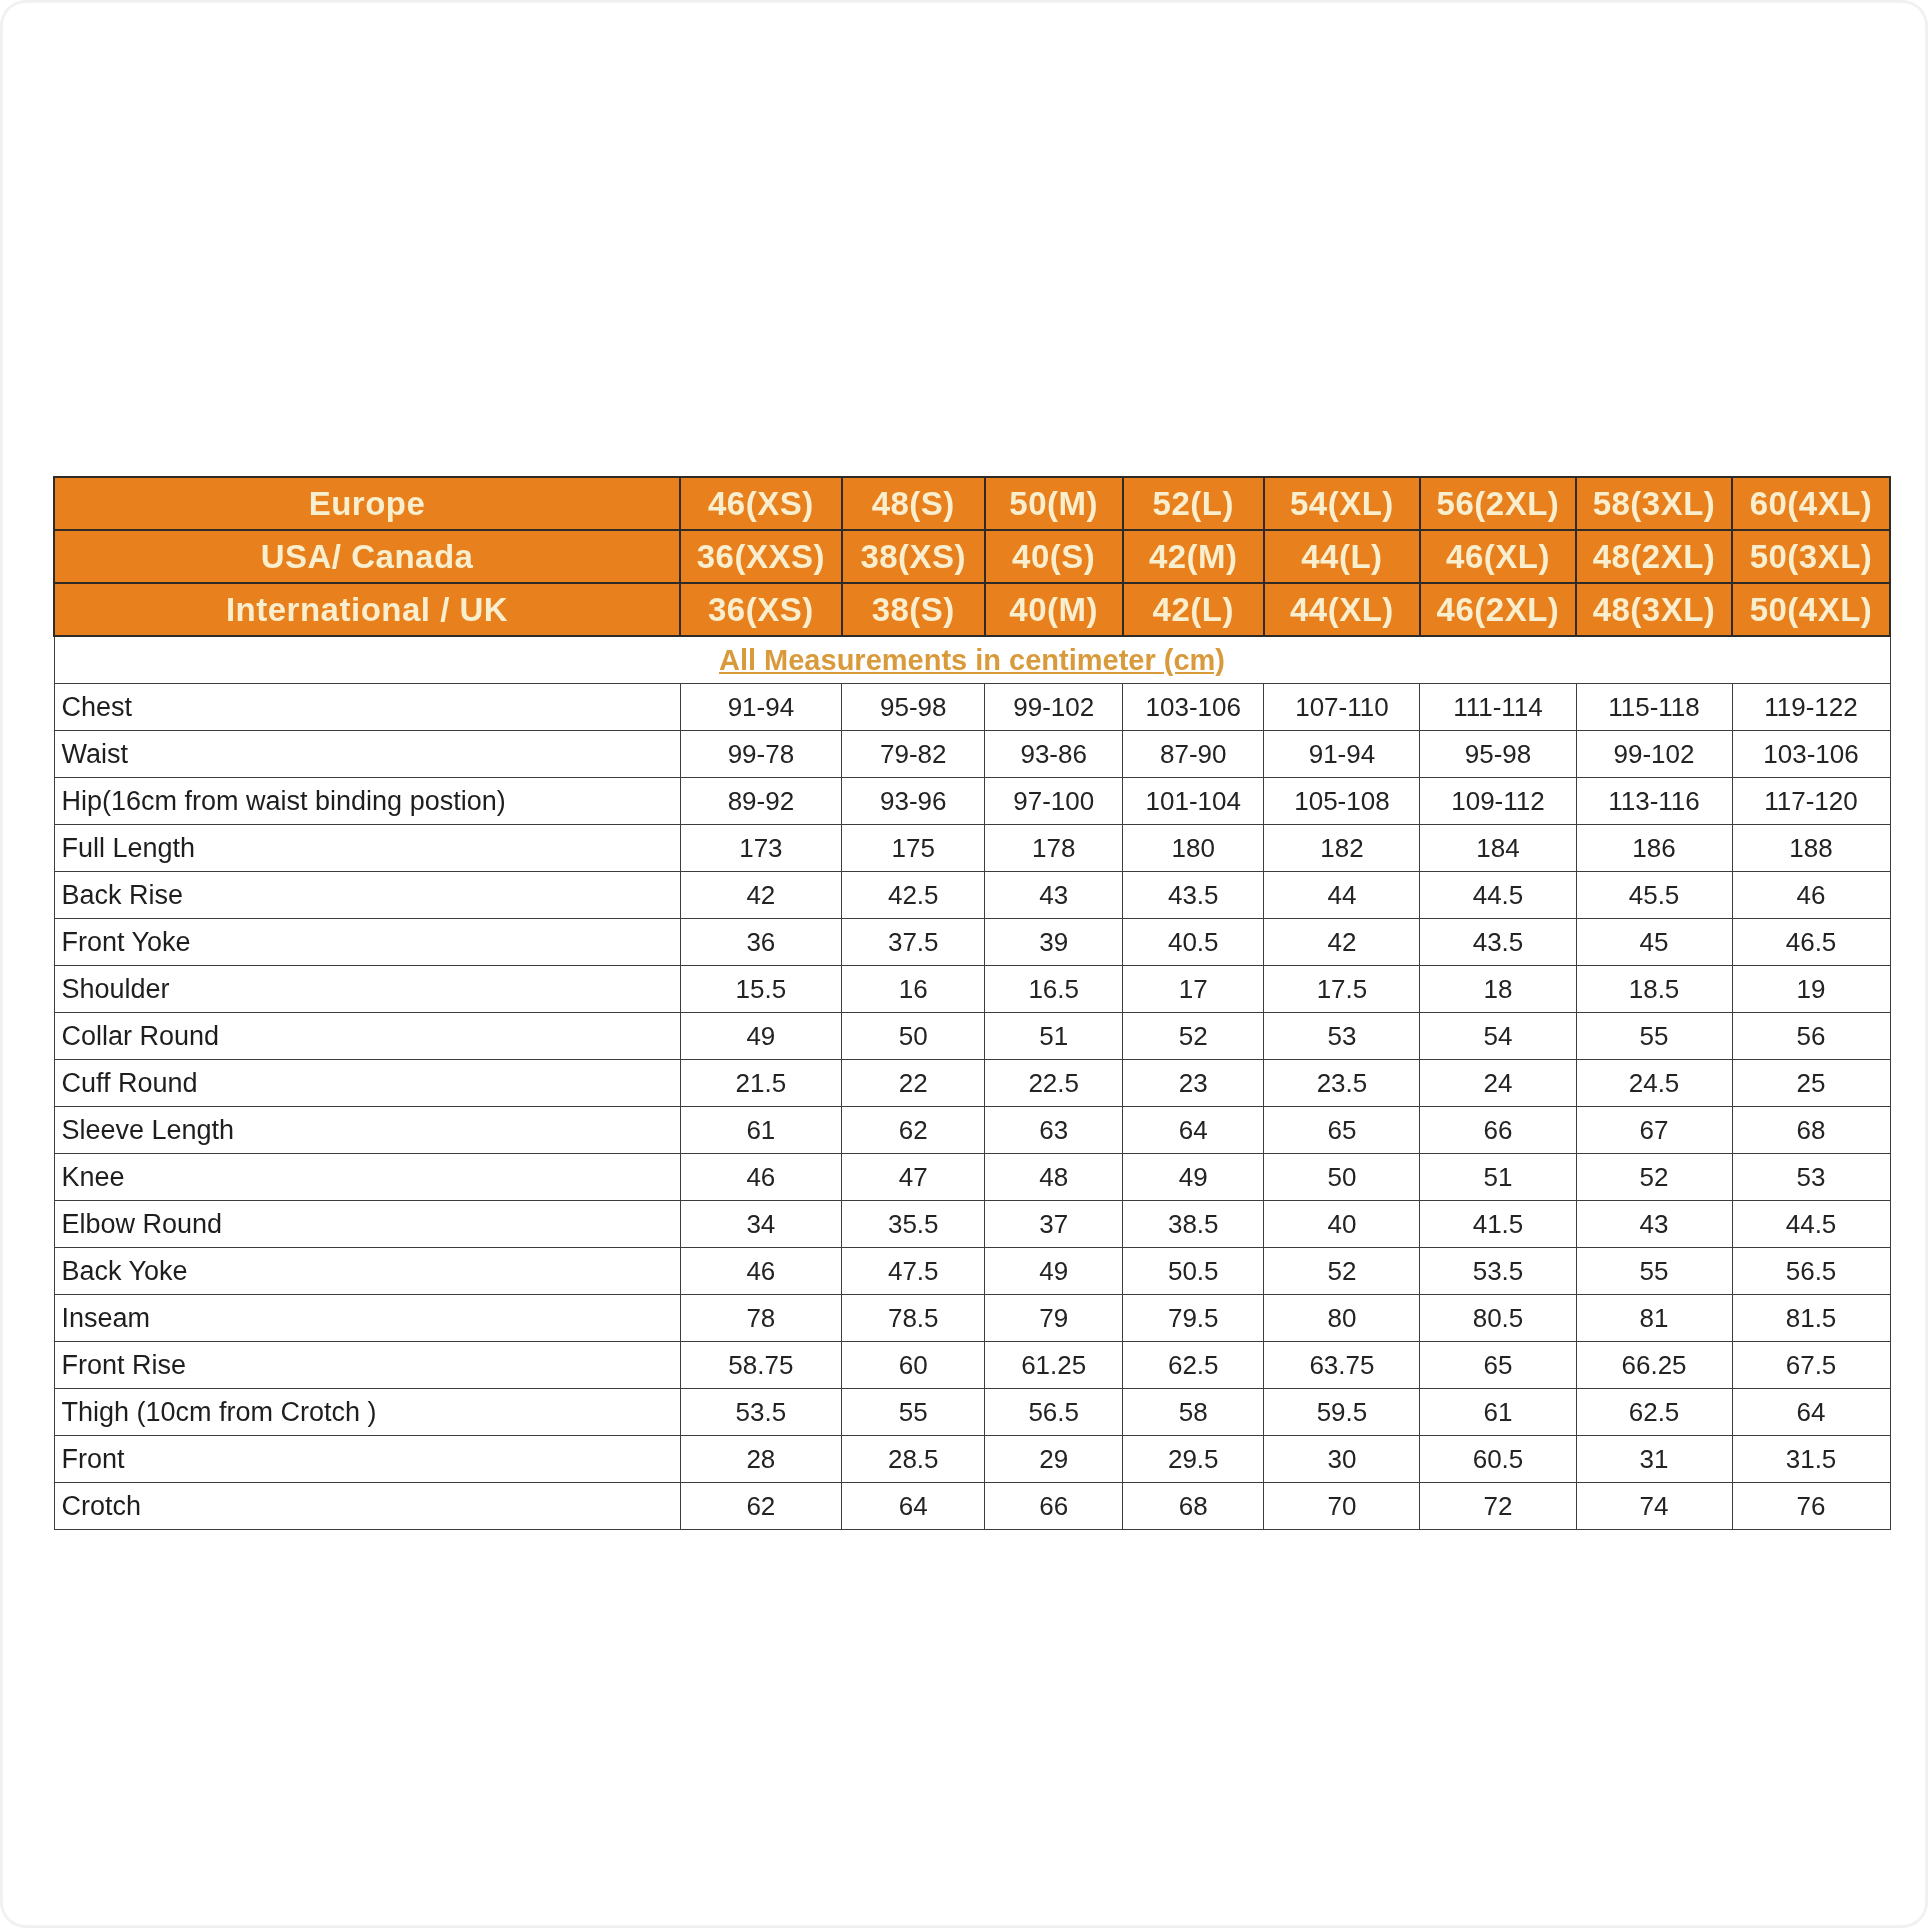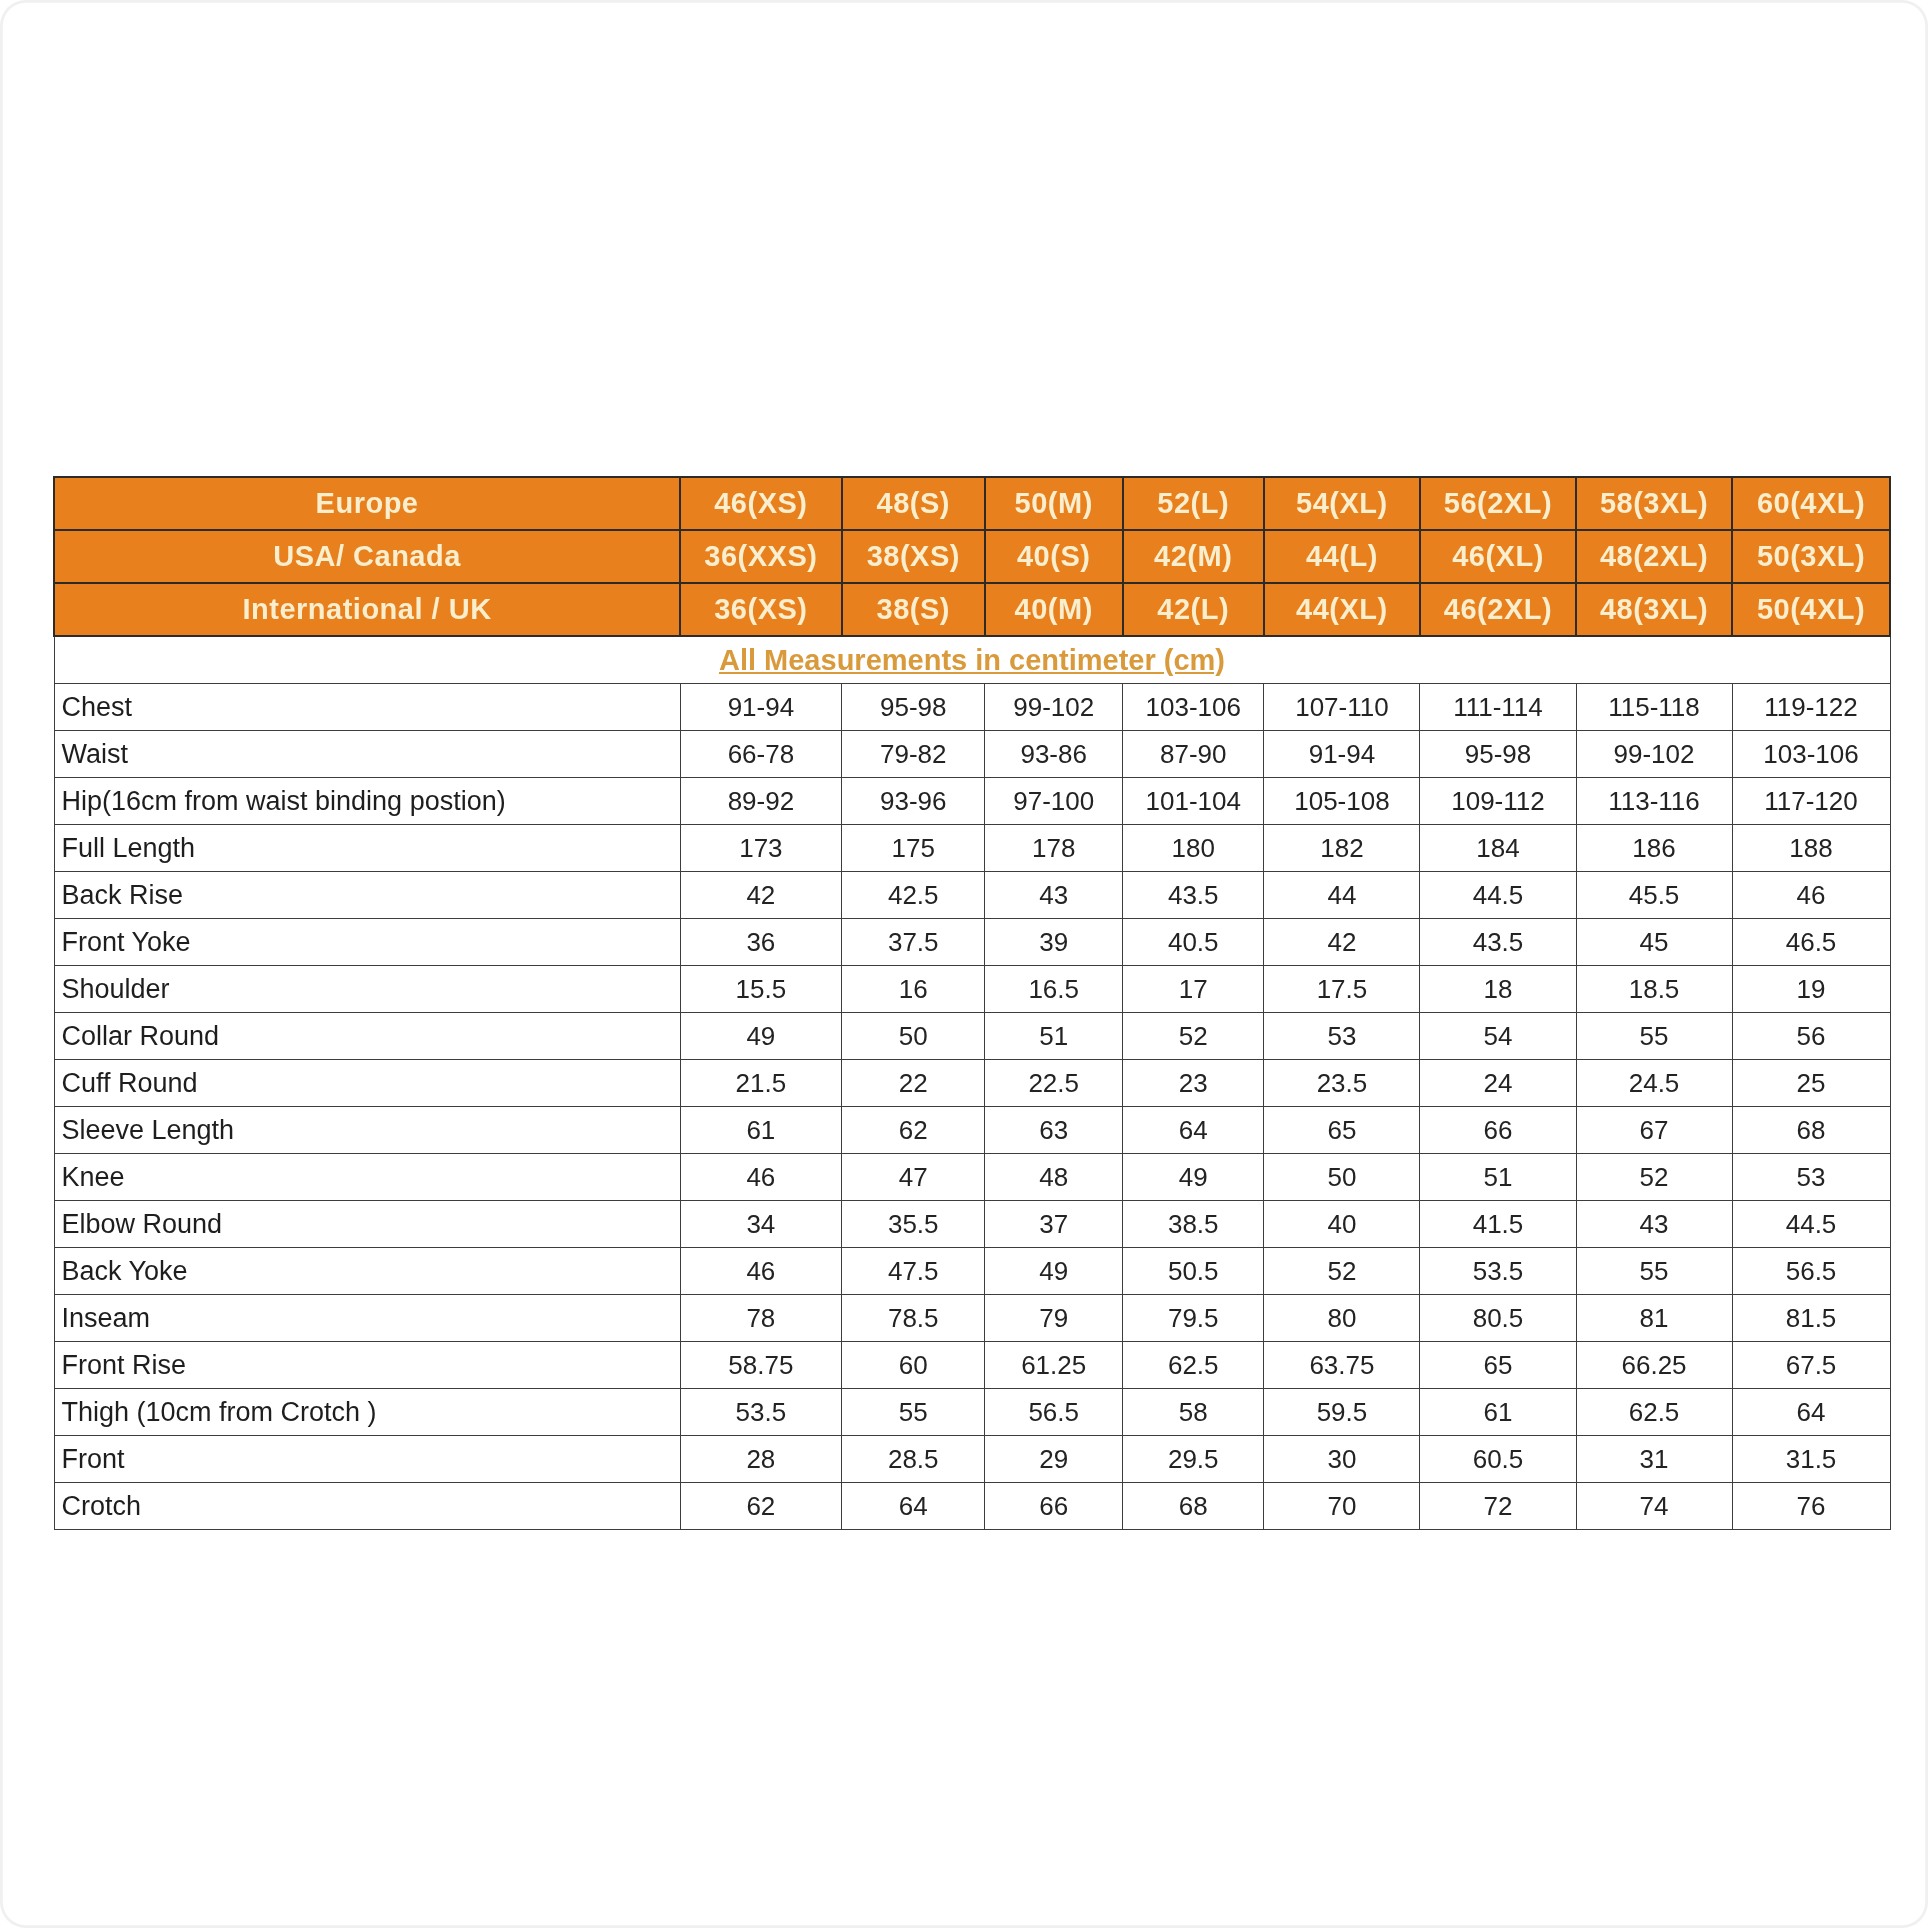--- a/index.html
+++ b/index.html
@@ -26,21 +26,21 @@
   table.size-table {
     width: 100%;
     border-collapse: collapse;
     table-layout: fixed;
   }
   
   tr.hdr th {
     background: #E8801E;
     color: #F9EECD;
     font-weight: bold;
-    font-size: 29px;
+    font-size: 33px;
     height: 51px;
     text-align: center;
     border: 2.8px solid #2E2A26;
     padding: 0 3.8px;
     letter-spacing: 0.5px;
     white-space: nowrap;
     overflow: hidden;
   }
   
   tr.note-row td {
@@ -139,21 +139,21 @@
             <td>95-98</td>
             <td>99-102</td>
             <td>103-106</td>
             <td>107-110</td>
             <td>111-114</td>
             <td>115-118</td>
             <td>119-122</td>
           </tr>
           <tr class="data-row">
             <td class="row-label">Waist</td>
-            <td>66-78</td>
+            <td>99-78</td>
             <td>79-82</td>
             <td>93-86</td>
             <td>87-90</td>
             <td>91-94</td>
             <td>95-98</td>
             <td>99-102</td>
             <td>103-106</td>
           </tr>
           <tr class="data-row">
             <td class="row-label">Hip(16cm from waist binding postion)</td>

